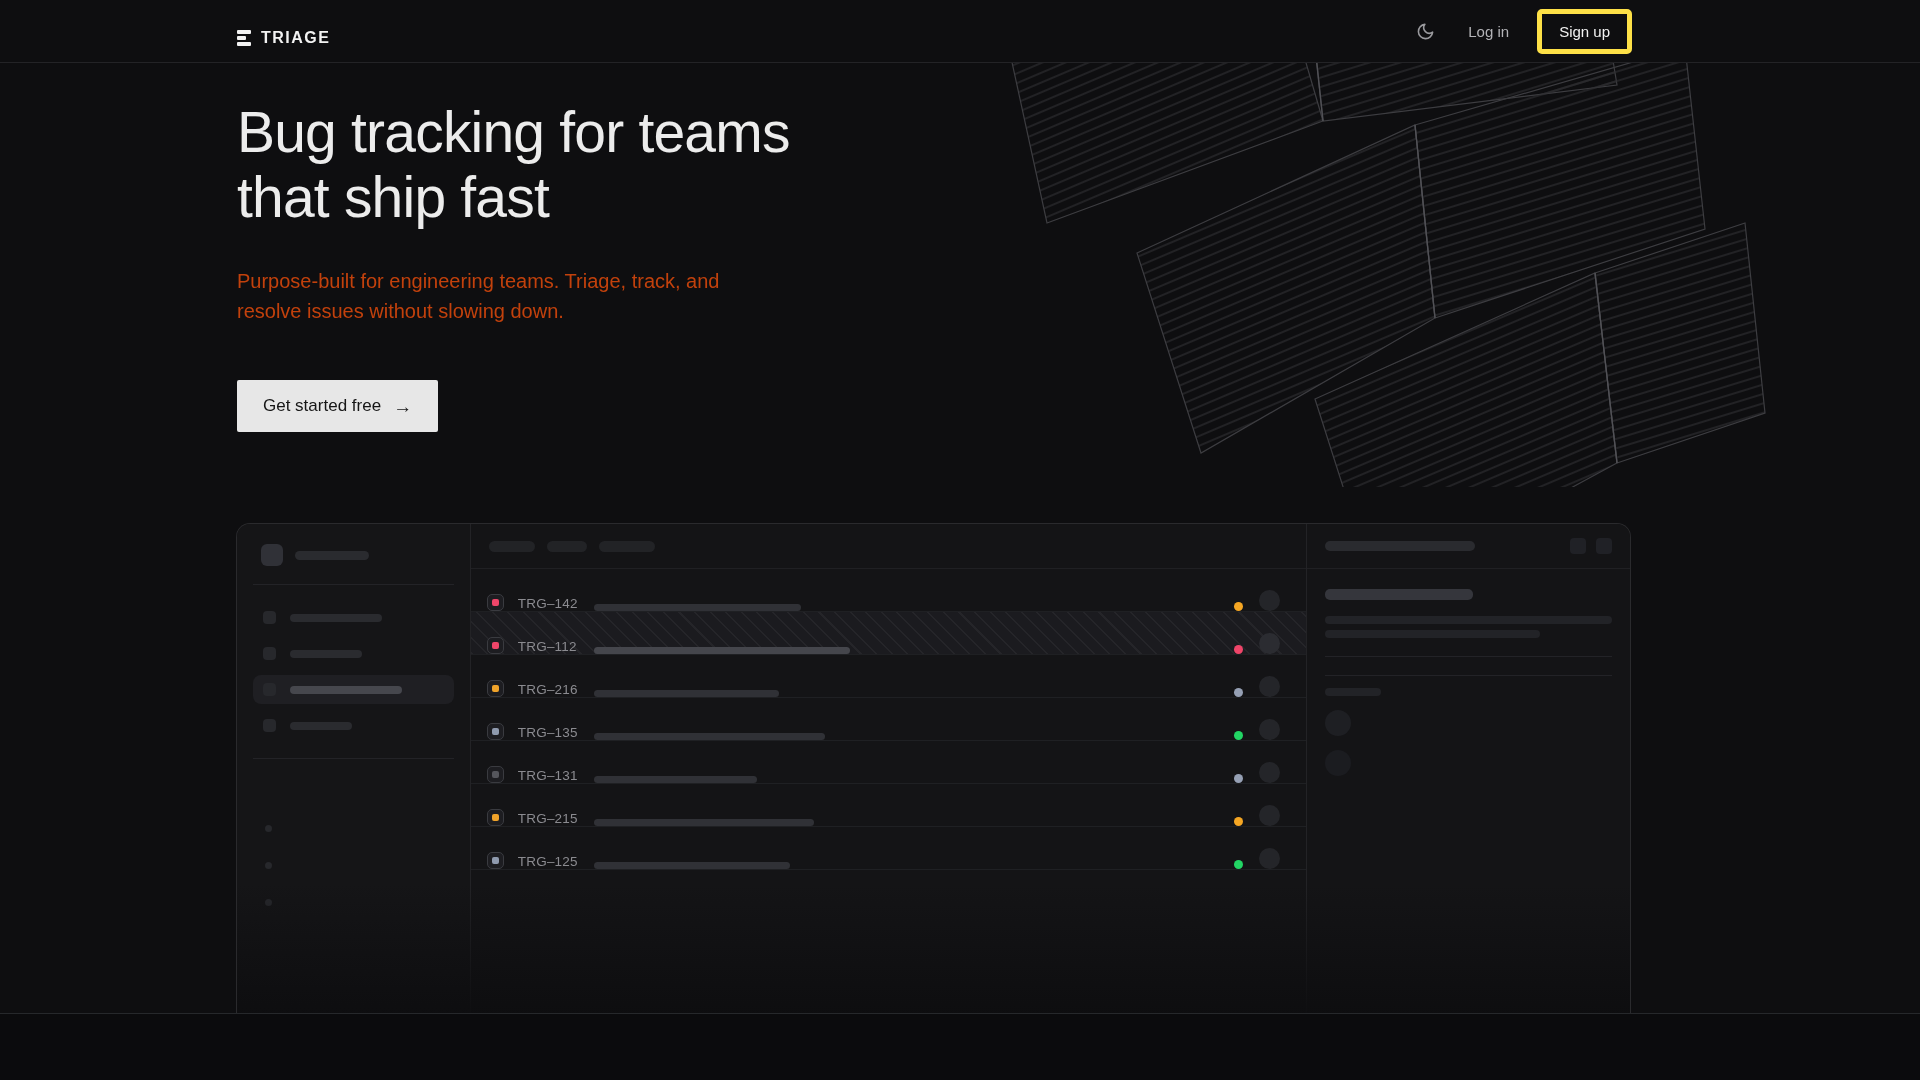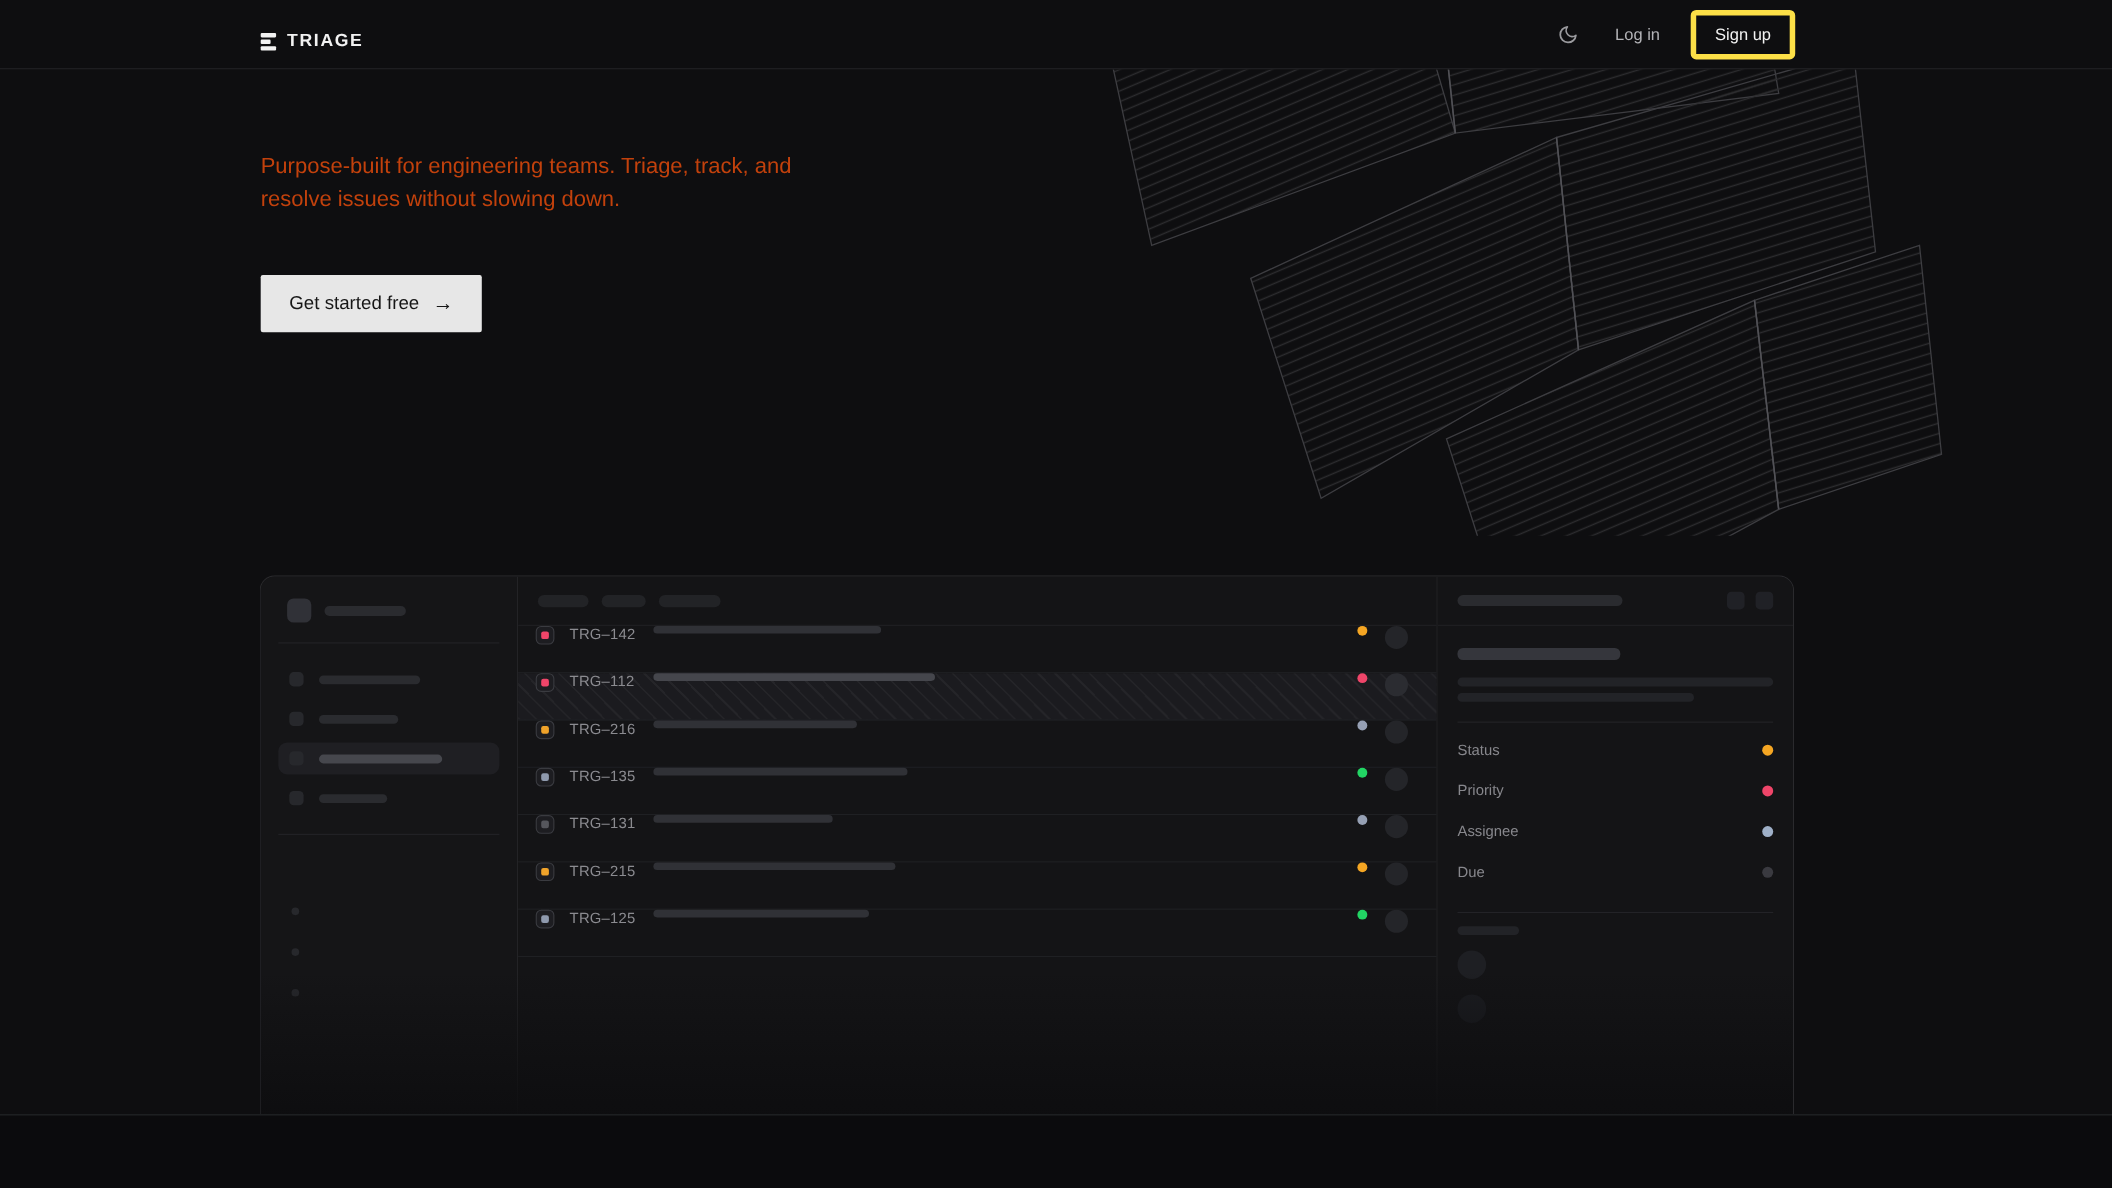--- a/index.html
+++ b/index.html
@@ -69,21 +69,21 @@
   .ms-item .bar { height:8px; }
   .ms-item.active { background:#1f1f23; }
   .ms-item.active .bar { background:#46474d; }
   .ms-section-bar { margin:2px 0 0 8px; height:8px; background:#242529; border-radius:4px; }
   .ms-dot { width:7px; height:7px; border-radius:50%; background:#27282c; margin:30px 0 0 12px; }
 
   
   .mock-list { width:837px; border-right:1px solid #232326; background:#141416; display:flex; flex-direction:column; }
   .ml-header { height:45px; border-bottom:1px solid #202023; display:flex; align-items:center; gap:12px; padding:0 18px; }
   .ml-header .pill { height:11px; border-radius:6px; background:#222326; }
-  .issue-row { height:43px; border-bottom:1px solid #1f2023; display:flex; align-items:flex-start; padding:0 0 0 16px; position:relative; cursor:pointer; }
+  .issue-row { height:43px; border-bottom:1px solid #1f2023; display:flex; align-items:flex-end; padding:0 0 0 16px; position:relative; cursor:pointer; }
   .issue-row.selected {
     background:
       repeating-linear-gradient(45deg, rgba(255,255,255,0.045) 0 1.5px, transparent 1.5px 11px),
       #1b1b1f;
   }
   .issue-icon { width:17px; height:17px; border:1.5px solid #3a3b40; border-radius:5px; background:#1d1d21;
     display:flex; align-items:center; justify-content:center; flex:none; }
   .issue-icon-inner { width:7px; height:7px; border-radius:2px; display:block; }
   .issue-id { width:76px; margin-left:14px; font-size:13.5px; color:#8b8b90; letter-spacing:0.2px; flex:none; }
   .issue-bar { height:7px; border-radius:4px; background:#303136; }
@@ -162,20 +162,24 @@
   </g>
 
   <g>
     <path d="M 330 336 L 610 210 L 632 400 L 392 530 Z" fill="url(#hatchL)" stroke="#3d3d41" stroke-width="1.2"></path>
     <path d="M 610 210 L 760 160 L 780 350 L 632 400 Z" fill="url(#hatchR)" stroke="#3d3d41" stroke-width="1.2"></path>
     <line x1="610" y1="210" x2="632" y2="400" stroke="#515156" stroke-width="1.4"></line>
   </g>
 </svg>
 
 <section class="hero">
+  <h1>
+    <span>Bug tracking for teams</span><br>
+    <span>that ship fast</span>
+  </h1>
   <p class="hero-sub">
     <span>Purpose-built for engineering teams. Triage, track, and</span><br>
     <span>resolve issues without slowing down.</span>
   </p>
   <button class="cta-btn">
     <span>Get started free</span>
     <span class="cta-arrow">→</span>
   </button>
 </section>
 
@@ -293,38 +297,20 @@
       <span class="md-header-squares">
         <span class="sq"></span>
         <span class="sq"></span>
       </span>
     </div>
     <div class="md-body">
       <span class="skel md-title-bar" id="md-title-bar" style="width: 148px;"></span>
       <span class="skel md-desc-bar1" id="md-desc-bar1" style="width: 287px;"></span>
       <span class="skel md-desc-bar2" id="md-desc-bar2" style="width: 215px;"></span>
       <div class="md-divider"></div>
-      <div id="field-rows">
-          <div class="field-row">
-            <span class="field-label">Status</span>
-            <span class="field-dot" style="background:#f5a623"></span>
-          </div>
-          <div class="field-row">
-            <span class="field-label">Priority</span>
-            <span class="field-dot" style="background:#ef4569"></span>
-          </div>
-          <div class="field-row">
-            <span class="field-label">Assignee</span>
-            <span class="field-dot" style="background:#9fb0c8"></span>
-          </div>
-          <div class="field-row">
-            <span class="field-label">Due</span>
-            <span class="field-dot" style="background:#3a3a40"></span>
-          </div>
-        </div>
       <div class="md-divider"></div>
       <span class="skel md-bottom-bar" id="md-bottom-bar" style="width: 56px;"></span>
       <span class="skel md-avatar1"></span>
       <span class="skel md-avatar2"></span>
     </div>
   </div>
 
   <div class="card-fade"></div>
 </div>
 

